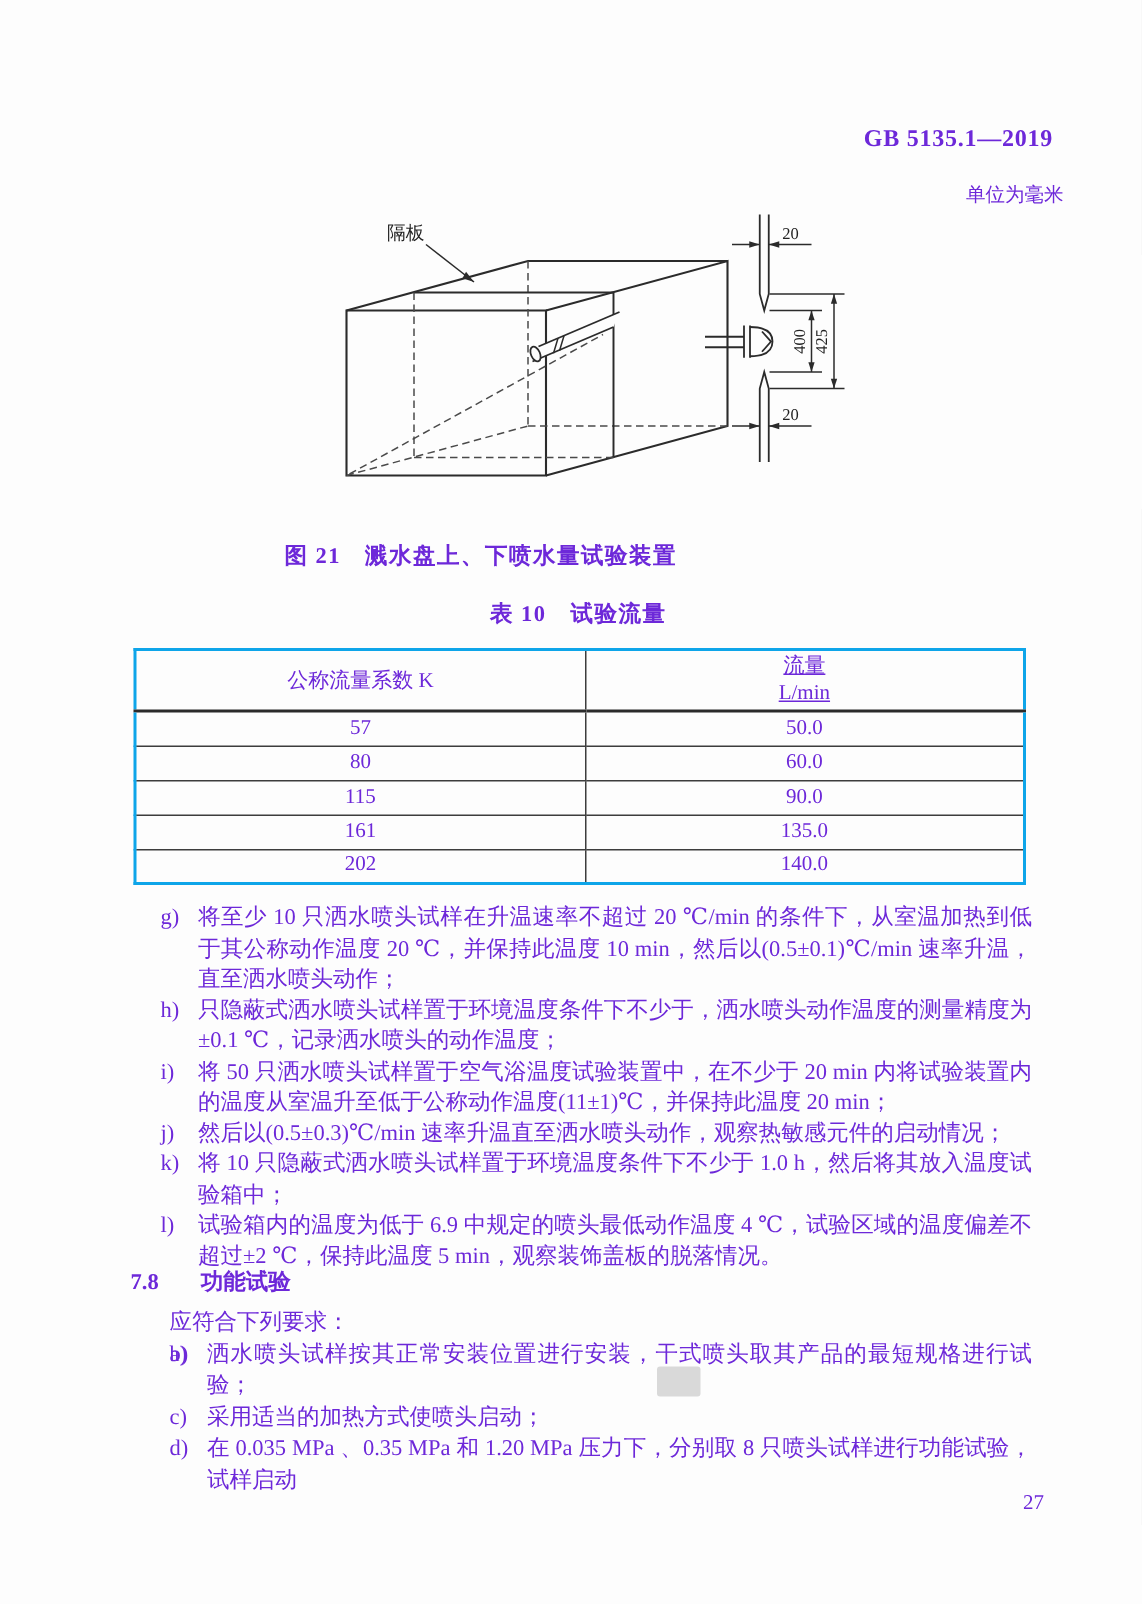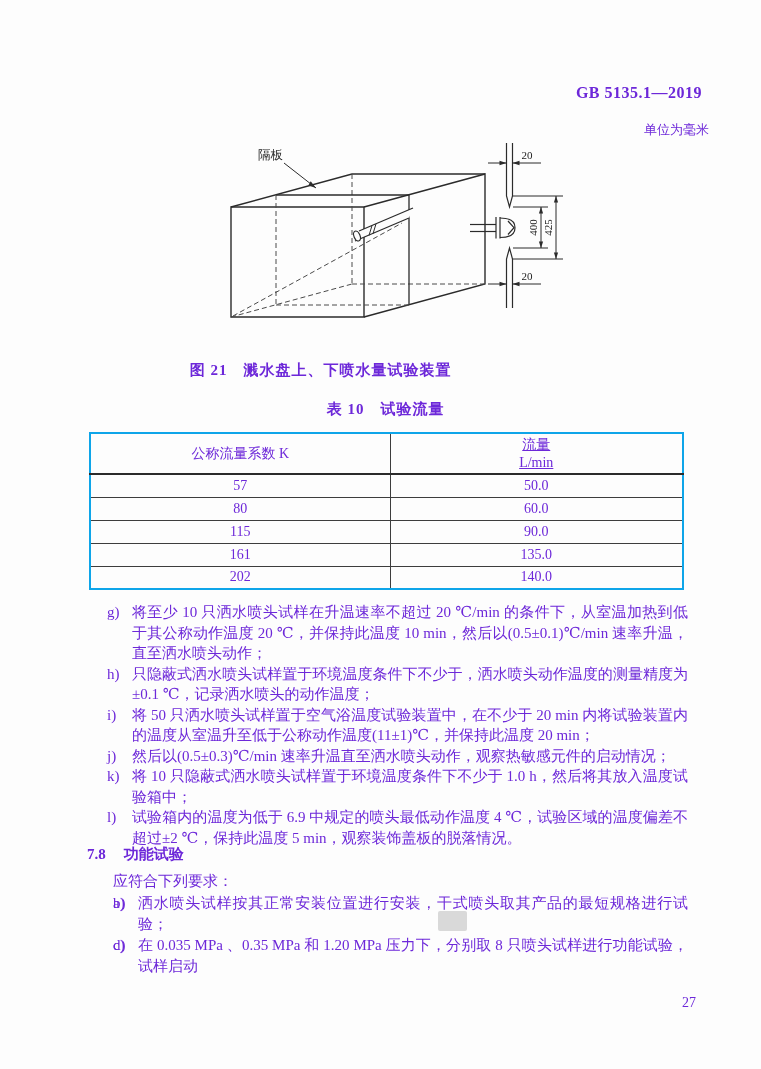--- a/index.html
+++ b/index.html
@@ -19,21 +19,21 @@
   }
   .flow-table th,.flow-table td{border:1px solid #3d3d3d;text-align:center;vertical-align:middle;padding:0;}
   .flow-table thead tr{height:41px;}
   .flow-table th{font-weight:normal;border-bottom:2px solid #2b2b2b;}
   .flow-table tbody tr{height:23px;}
   .flow-hdr-line{line-height:18px;text-decoration:underline;}
   .clauses{position:absolute;top:602px;left:85px;width:603px;font-size:15px;line-height:20.5px;}
   .clause{position:relative;padding-left:47px;text-align:justify;}
   .clause .lbl{position:absolute;left:22px;top:0;}
   .sec-heading{position:absolute;top:845px;left:87px;font-size:15px;font-weight:bold;}
-  .sec-heading .sec-no{margin-right:18px;}
+  .sec-heading .sec-no{margin-right:28px;}
   .sec-intro{position:absolute;top:872px;left:113px;font-size:15px;}
   .clauses2{position:absolute;top:893px;left:85px;width:603px;font-size:15px;line-height:21px;}
   .clause2{position:relative;padding-left:53px;text-align:justify;}
   .clause2 .lbl{position:absolute;left:28px;top:0;}
   .artifact{position:absolute;top:911px;left:438px;width:29px;height:20px;background:#d9d9d9;border-radius:2px;}
   .page-number{position:absolute;top:995px;right:86px;font-size:14px;}
   .figure-svg text{font-family:"Liberation Serif","DejaVu Serif",serif;fill:#222;}
   .dim-txt{font-size:11px;}
   .part-txt{font-size:12.5px;}
 </style>
@@ -198,20 +198,21 @@
   <div class="clauses2">
     <div class="clause2">
       <span class="lbl">a)</span>
     </div>
     <div class="clause2">
       <span class="lbl">b)</span>
       <span>洒水喷头试样按其正常安装位置进行安装，干式喷头取其产品的最短规格进行试验；</span>
     </div>
     <div class="clause2">
       <span class="lbl">c)</span>
+      <span>采用适当的加热方式使喷头启动；</span>
     </div>
     <div class="clause2">
       <span class="lbl">d)</span>
       <span>在 0.035 MPa 、0.35 MPa 和 1.20 MPa 压力下，分别取 8 只喷头试样进行功能试验，试样启动</span>
     </div>
   </div>
 
   <div class="artifact"></div>
 
   <div class="page-number">27</div>

